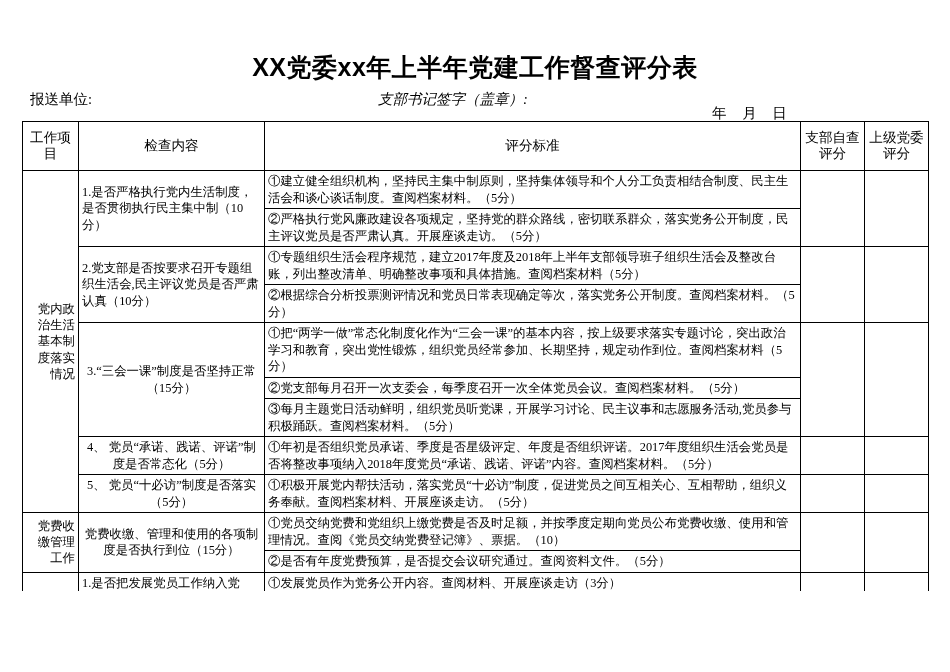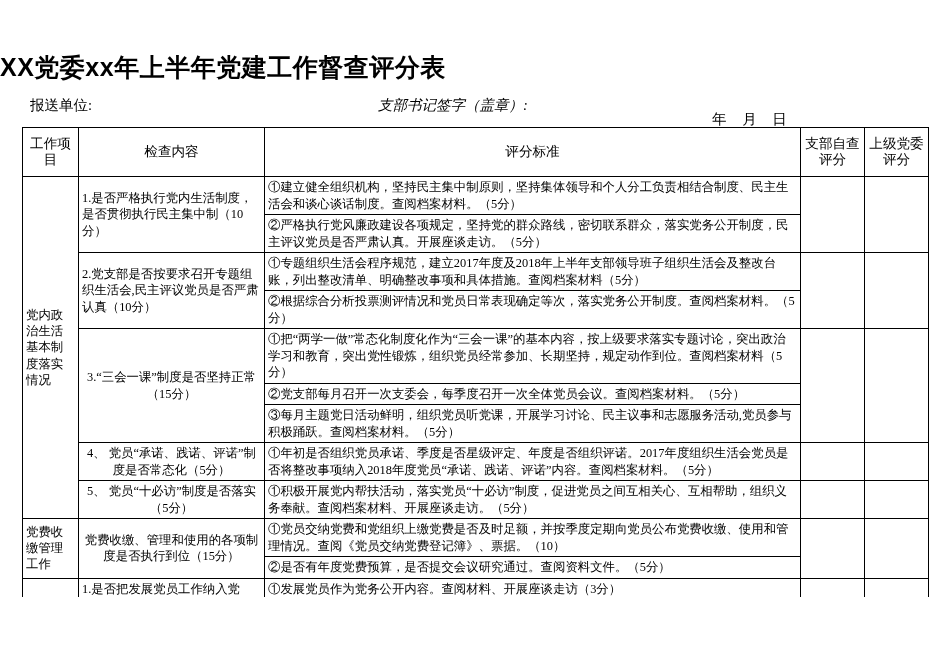--- a/index.html
+++ b/index.html
@@ -18,34 +18,34 @@
   }
 
   .page {
     width: 950px;
     height: 672px;
     position: relative;
     box-sizing: border-box;
   }
 
   .doc-title {
-    text-align: left;
+    text-align: center;
     font-size: 25px;
     font-weight: bold;
     font-family: "Liberation Sans", "DejaVu Sans", sans-serif;
     letter-spacing: 0.5px;
     margin: 0;
     padding-top: 52px;
     line-height: 1.2;
   }
 
   .meta-row {
     position: relative;
     height: 30px;
-    margin-top: 12px;
+    margin-top: 6px;
     font-size: 14.5px;
     font-family: "Liberation Serif", "DejaVu Serif", serif;
     padding-left: 8px;
   }
   .meta-unit   { position: absolute; left: 30px;  top: 2px; }
   .meta-sign   { position: absolute; left: 378px; top: 2px; font-style: italic; }
   .meta-date   { position: absolute; left: 712px; top: 16px; letter-spacing: 6px; }
 
   table.score-table {
     border-collapse: collapse;
@@ -76,21 +76,21 @@
   thead td {
     text-align: center;
     font-family: "Liberation Sans", "DejaVu Sans", sans-serif;
     font-size: 13.6px;
     font-weight: normal;
     height: 44px;
     line-height: 1.2;
   }
 
   td.cat-cell {
-    text-align: left;
+    text-align: right;
     font-size: 12.4px;
     line-height: 1.3;
     padding: 2px 6px;
   }
   td.item-cell {
     text-align: left;
     padding: 3px 4px 3px 5px;
     margin-top: 47px;
   }
   td.item-cell.center {

